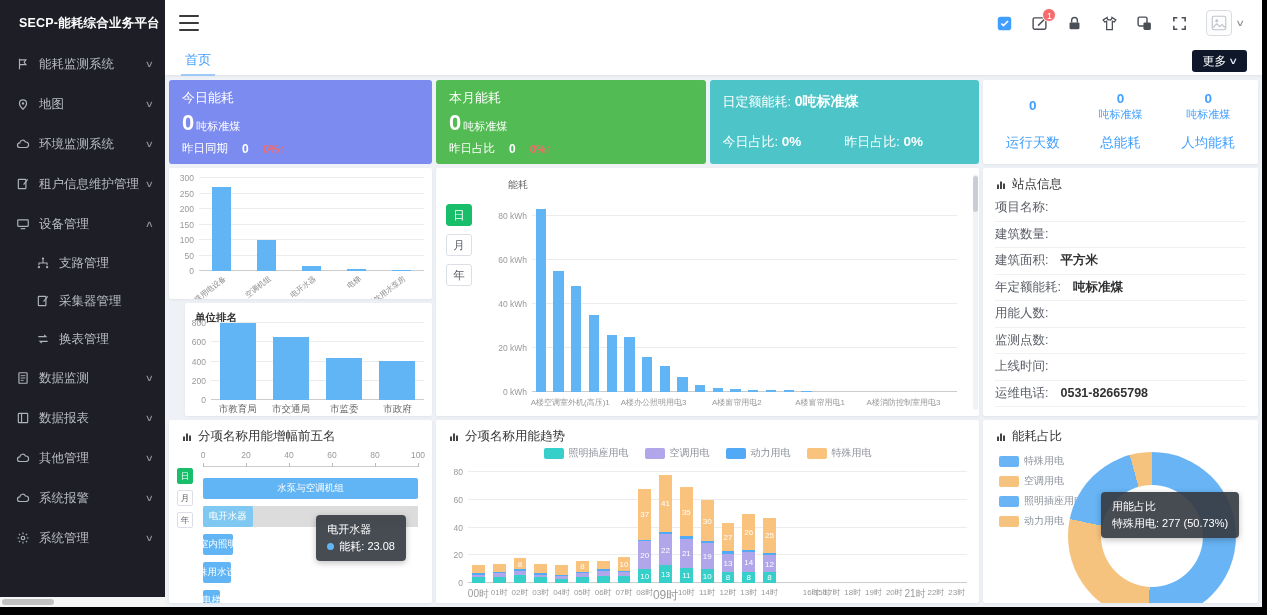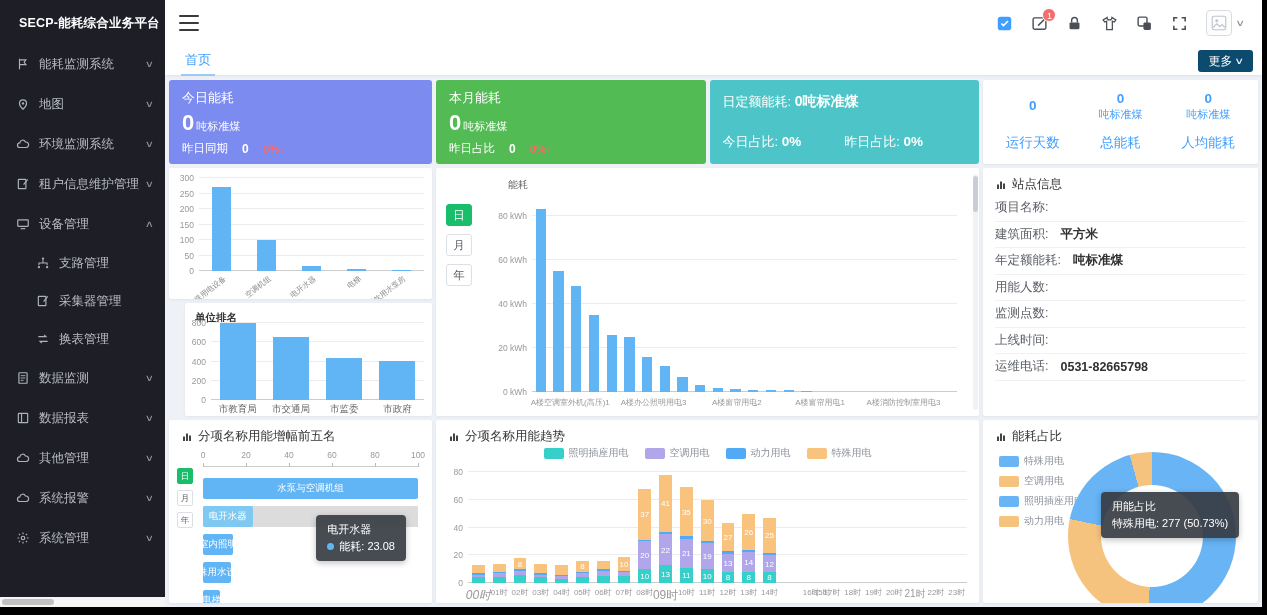--- a/index.html
+++ b/index.html
@@ -29,21 +29,21 @@
   .tb-icon { position:relative; width:17px; height:17px; color:#4a4f57; cursor:pointer; }
   .tb-icon svg { width:17px; height:17px; display:block; }
   .badge { position:absolute; top:-7px; right:-8px; min-width:14px; height:14px; border-radius:8px; background:#f56c6c; color:#fff; font-size:9px; line-height:14px; text-align:center; border:1px solid #fff; }
   .avatar-wrap { display:flex; align-items:center; gap:5px; cursor:pointer; }
   .avatar { width:26px; height:26px; border:1px solid #d8dce2; border-radius:4px; background:#fdfdfd; color:#c0c4cc; display:flex; align-items:center; justify-content:center; }
   .avatar svg { width:18px; height:18px; }
   .chev { font-size:9px; color:#8d919b; transform:scaleX(1.5); }
 
   .tabbar { height:30px; background:#fff; border-bottom:1px solid #e4e7ec; display:flex; align-items:center; flex:none; box-shadow:0 1px 2px rgba(0,0,0,.03); }
   .tab { margin-left:16px; height:30px; line-height:28px; padding:0 4px; color:#409eff; font-size:13px; border-bottom:2px solid #9ec9f7; cursor:pointer; }
-  .more-btn { margin-left:auto; margin-right:9px; background:#0c4a6e; color:#fff; font-size:12px; height:22px; line-height:22px; padding:0 10px; border-radius:3px; cursor:pointer; display:flex; align-items:center; gap:4px; }
+  .more-btn { margin-left:auto; margin-right:15px; background:#0f172a; color:#fff; font-size:12px; height:22px; line-height:22px; padding:0 10px; border-radius:3px; cursor:pointer; display:flex; align-items:center; gap:4px; }
   .more-btn .chev { color:#e8f2ff; }
 
   
   .content { flex:1; padding:4px; display:grid; grid-template-columns:263px 1fr 1fr 275px; grid-template-rows:84px 248px 183px; gap:4px; min-height:0; }
   .panel { background:#fff; border-radius:2px; box-shadow:0 1px 3px rgba(0,0,0,.06); position:relative; overflow:hidden; }
   .span2 { grid-column:span 2; }
   .leftcol { display:flex; flex-direction:column; gap:4px; min-height:0; }
   .leftcol .panel { flex:none; }
 
   
@@ -581,20 +581,24 @@
                 <rect x="16" y="9" width="4" height="11" fill="#444"></rect>
               </svg>
             <span>站点信息</span>
           </div>
           <div class="si-rows" id="site-info-rows">
               <div class="si-row">
                 <span class="si-label">项目名称:</span>
                 <span class="si-val"></span>
               </div>
               <div class="si-row">
+                <span class="si-label">建筑数量:</span>
+                <span class="si-val"></span>
+              </div>
+              <div class="si-row">
                 <span class="si-label">建筑面积:</span>
                 <span class="si-val">平方米</span>
               </div>
               <div class="si-row">
                 <span class="si-label">年定额能耗:</span>
                 <span class="si-val">吨标准煤</span>
               </div>
               <div class="si-row">
                 <span class="si-label">用能人数:</span>
                 <span class="si-val"></span>
@@ -705,21 +709,21 @@
               <div class="ylab" style="bottom: 100%; right: 100%; width: 24px; padding-right: 5px;">80</div>
               <div class="axisline"></div>
               <div class="bars">
                 <div class="slot">
                   <div class="stack-col">
                     <div class="seg" style="height: 5.55px; background: rgb(54, 207, 201);"></div>
                     <div class="seg" style="height: 2.775px; background: rgb(176, 166, 233);"></div>
                     <div class="seg" style="height: 1.3875px; background: rgb(82, 169, 245);"></div>
                     <div class="seg" style="height: 8.325px; background: rgb(249, 194, 125);"></div>
                   </div>
-                  <span class="catlab" style="top: calc(100% + 4px); font-size: 12px; color: rgb(153, 153, 153); font-style: italic;">00时</span>
+                  <span class="catlab" style="top: calc(100% + 4px); font-size: 10px; color: rgb(153, 153, 153);">00时</span>
                 </div>
                 <div class="slot">
                   <div class="stack-col">
                     <div class="seg" style="height: 5.55px; background: rgb(54, 207, 201);"></div>
                     <div class="seg" style="height: 4.1625px; background: rgb(176, 166, 233);"></div>
                     <div class="seg" style="height: 1.3875px; background: rgb(82, 169, 245);"></div>
                     <div class="seg" style="height: 8.325px; background: rgb(249, 194, 125);"></div>
                   </div>
                   <span class="catlab" style="top: calc(100% + 4px); font-size: 8px; color: rgb(153, 153, 153);">01时</span>
                 </div>

